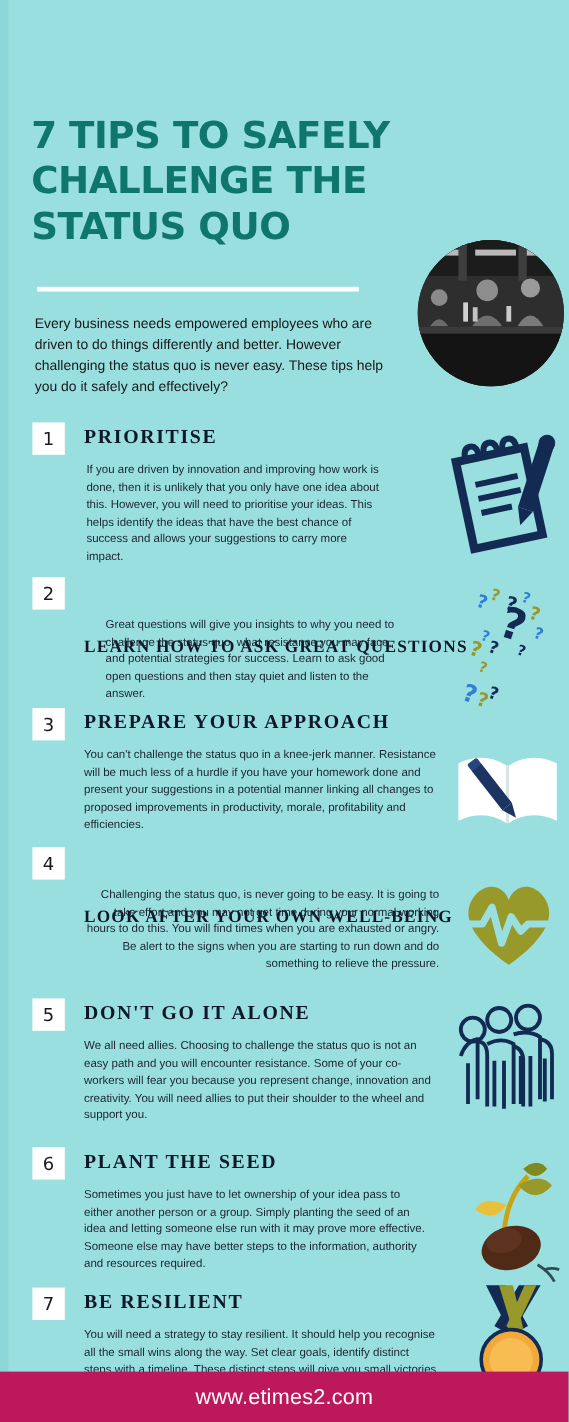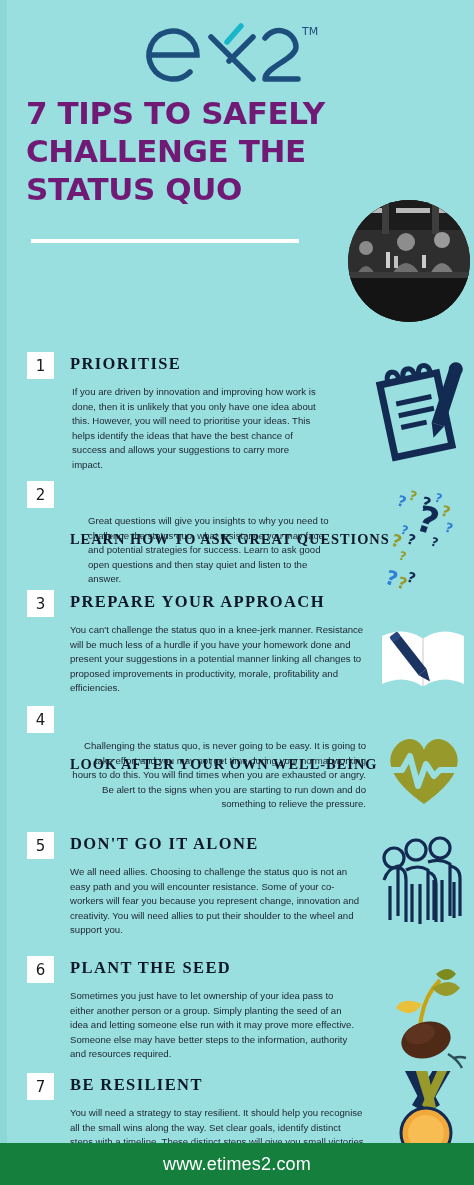--- a/index.html
+++ b/index.html
@@ -30,21 +30,21 @@
   .logo-svg { display:inline-block; }
 
   .title {
     position:absolute; left:26px; top:94px;
     width:330px;
     font-family:"DejaVu Sans", sans-serif;
     font-weight:bold;
     font-size:31px;
     line-height:38px;
     letter-spacing:-0.4px;
-    color:#701a75;
+    color:#0f766e;
     text-transform:uppercase;
   }
   .rule {
     position:absolute; left:31px; top:239px;
     width:268px; height:4px;
     background:#ffffff;
   }
   .intro {
     position:absolute; left:29px; top:261px;
     width:306px;
@@ -88,54 +88,40 @@
     font-size:9.6px;
     line-height:14.6px;
     color:#1b2430;
   }
   .tip-icon { position:absolute; }
 
   
   .footer {
     position:absolute; left:0; bottom:0;
     width:474px; height:42px;
-    background:#15803d;
+    background:#be185d;
     display:flex; align-items:center; justify-content:center;
   }
   .footer-text {
     color:#ffffff;
     font-size:18px;
     letter-spacing:0.2px;
   }
 </style>
 </head>
 <body>
 
 <div class="page">
 
   <div class="left-strip"></div>
 
-  <div class="logo-wrap">
-    <svg class="logo-svg" width="200" height="78" viewBox="0 0 200 78">
-
-      <path d="M14 47 h46 a24 24 0 1 0 -7 17" fill="none" stroke="#1d4f7c" stroke-width="5.5" stroke-linecap="round"></path>
-
-      <line x1="74" y1="29" x2="116" y2="71" stroke="#1d4f7c" stroke-width="5.5" stroke-linecap="round"></line>
-      <line x1="116" y1="29" x2="92" y2="53" stroke="#1d4f7c" stroke-width="5.5" stroke-linecap="round"></line>
-
-      <line x1="104" y1="18" x2="90" y2="34" stroke="#19b6c9" stroke-width="5.5" stroke-linecap="round"></line>
-
-      <path d="M128 30 a17 17 0 0 1 31 9 c0 12 -31 20 -31 32 h33" fill="none" stroke="#1d4f7c" stroke-width="5.5" stroke-linecap="round" stroke-linejoin="round"></path>
-
-      <text x="165" y="27" font-family="DejaVu Sans, sans-serif" font-size="11" fill="#1d4f7c">TM</text>
-    </svg>
-  </div>
 
   <div class="title">7 TIPS TO SAFELY CHALLENGE THE STATUS QUO</div>
   <div class="rule"></div>
+  <div class="intro">Every business needs empowered employees who are driven to do things differently and better.  However challenging the status quo is never easy.  These tips help you do it safely and effectively?</div>
 
   <div class="hero-photo">
     <svg width="122" height="122" viewBox="0 0 122 122">
       <rect width="122" height="122" fill="#2e2e2e"></rect>
       <rect y="0" width="122" height="30" fill="#1c1c1c"></rect>
       <rect x="8" y="8" width="30" height="5" fill="#b9b9b9"></rect>
       <rect x="48" y="8" width="34" height="5" fill="#b9b9b9"></rect>
       <rect x="90" y="8" width="26" height="5" fill="#b9b9b9"></rect>
       <rect x="34" y="0" width="7" height="34" fill="#3e3e3e"></rect>
       <rect x="84" y="0" width="7" height="34" fill="#3e3e3e"></rect>

